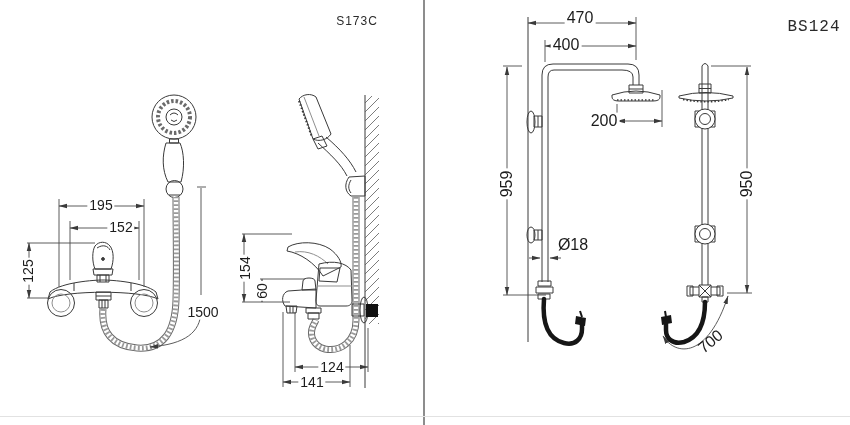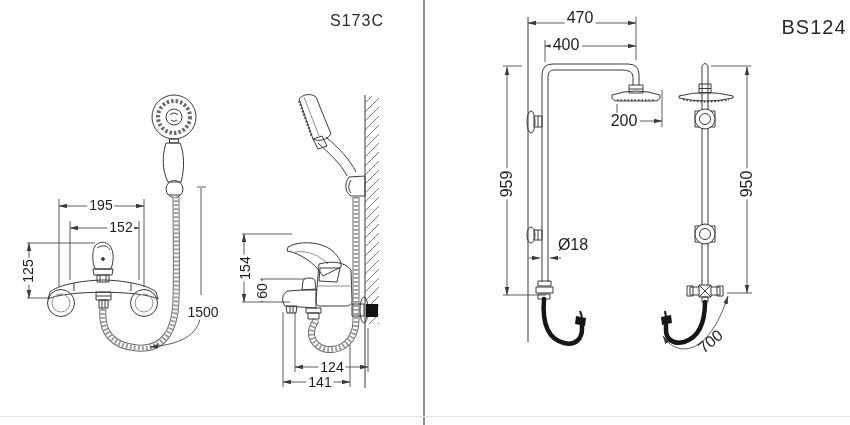--- a/index.html
+++ b/index.html
@@ -8,22 +8,22 @@
   .panel-svg{position:absolute;top:0;}
   #divider{position:absolute;left:423px;top:0;width:2px;height:425px;background:#8d8d8d;}
   #bottom-rule{position:absolute;left:0;top:416px;width:850px;height:1px;background:#e2e2e2;}
   .dim{position:absolute;background:#fff;color:#1c1c1c;white-space:nowrap;
        padding:0 2px;line-height:1.05;transform:translate(-50%,-50%);}
   .dim.sz14{font-size:14px;}
   .dim.sz16{font-size:16px;}
   .rot90{transform:translate(-50%,-50%) rotate(-90deg);}
   .rot40{transform:translate(-50%,-50%) rotate(-40deg);background:transparent;}
   .model{position:absolute;color:#2a2a2a;transform:translate(-50%,-50%);white-space:nowrap;}
-  .model.left{font-size:16px;letter-spacing:1px;}
-  .model.right{font-family:Liberation Sans, sans-serif;font-size:20px;letter-spacing:1px;}
+  .model.left{font-size:12px;letter-spacing:1px;}
+  .model.right{font-family:Liberation Mono, monospace;font-size:16px;letter-spacing:1px;}
   svg *{vector-effect:non-scaling-stroke;}
 </style>
 </head>
 <body>
 
 <div id="sheet">
 
   <svg class="panel-svg" style="left:0" width="425" height="425" viewBox="0 0 425 425">
     <defs>
       <marker id="arr" markerWidth="10" markerHeight="7" refX="9" refY="3.5" orient="auto-start-reverse">
@@ -213,25 +213,25 @@
   <div class="model left" style="left:357px;top:21px">S173C</div>
   <div class="model right" style="left:814px;top:27px">BS124</div>
 
   <div class="dim sz14" style="left:101px;top:205px">195</div>
   <div class="dim sz14" style="left:121px;top:227px">152</div>
   <div class="dim sz14 rot90" style="left:28px;top:271px">125</div>
   <div class="dim sz14" style="left:203px;top:312px">1500</div>
   <div class="dim sz14 rot90" style="left:245px;top:268px">154</div>
   <div class="dim sz14 rot90" style="left:262px;top:291px">60</div>
   <div class="dim sz14" style="left:332px;top:367px">124</div>
-  <div class="dim sz14" style="left:320px;top:382px">141</div>
+  <div class="dim sz14" style="left:312px;top:382px">141</div>
 
   <div class="dim sz16" style="left:580px;top:18px">470</div>
   <div class="dim sz16" style="left:566px;top:45px">400</div>
-  <div class="dim sz16" style="left:624px;top:121px">200</div>
+  <div class="dim sz16" style="left:604px;top:121px">200</div>
   <div class="dim sz16 rot90" style="left:507px;top:184px">959</div>
   <div class="dim sz16 rot90" style="left:747px;top:184px">950</div>
   <div class="dim sz16" style="left:573px;top:245px">Ø18</div>
   <div class="dim sz16 rot40" style="left:711px;top:342px">700</div>
 
   <div id="divider"></div>
   <div id="bottom-rule"></div>
 </div>
 
 </body></html>

